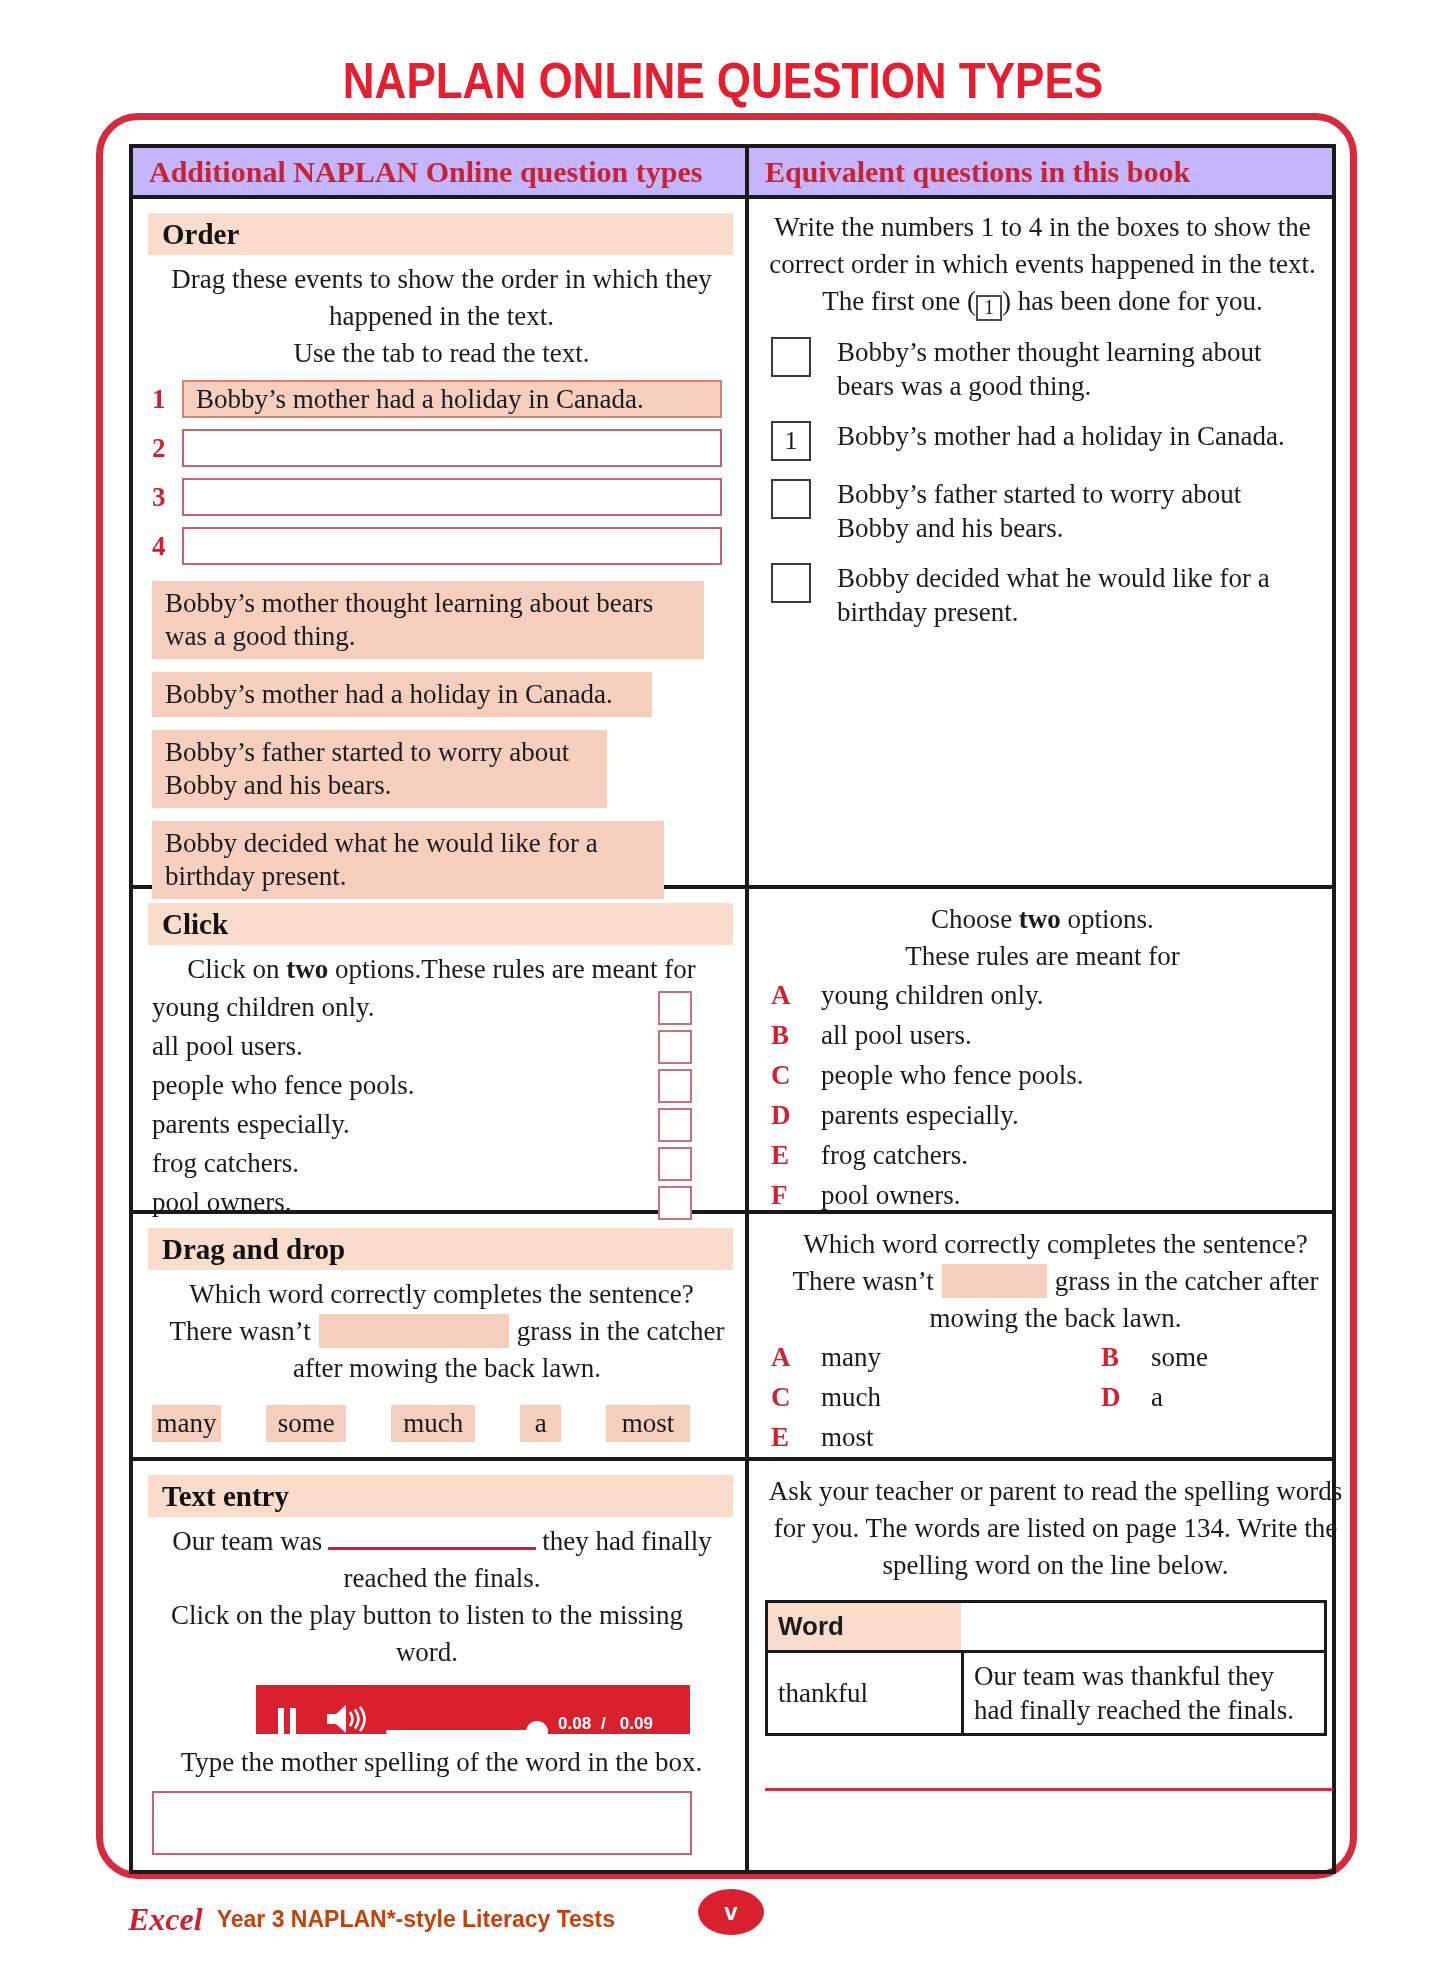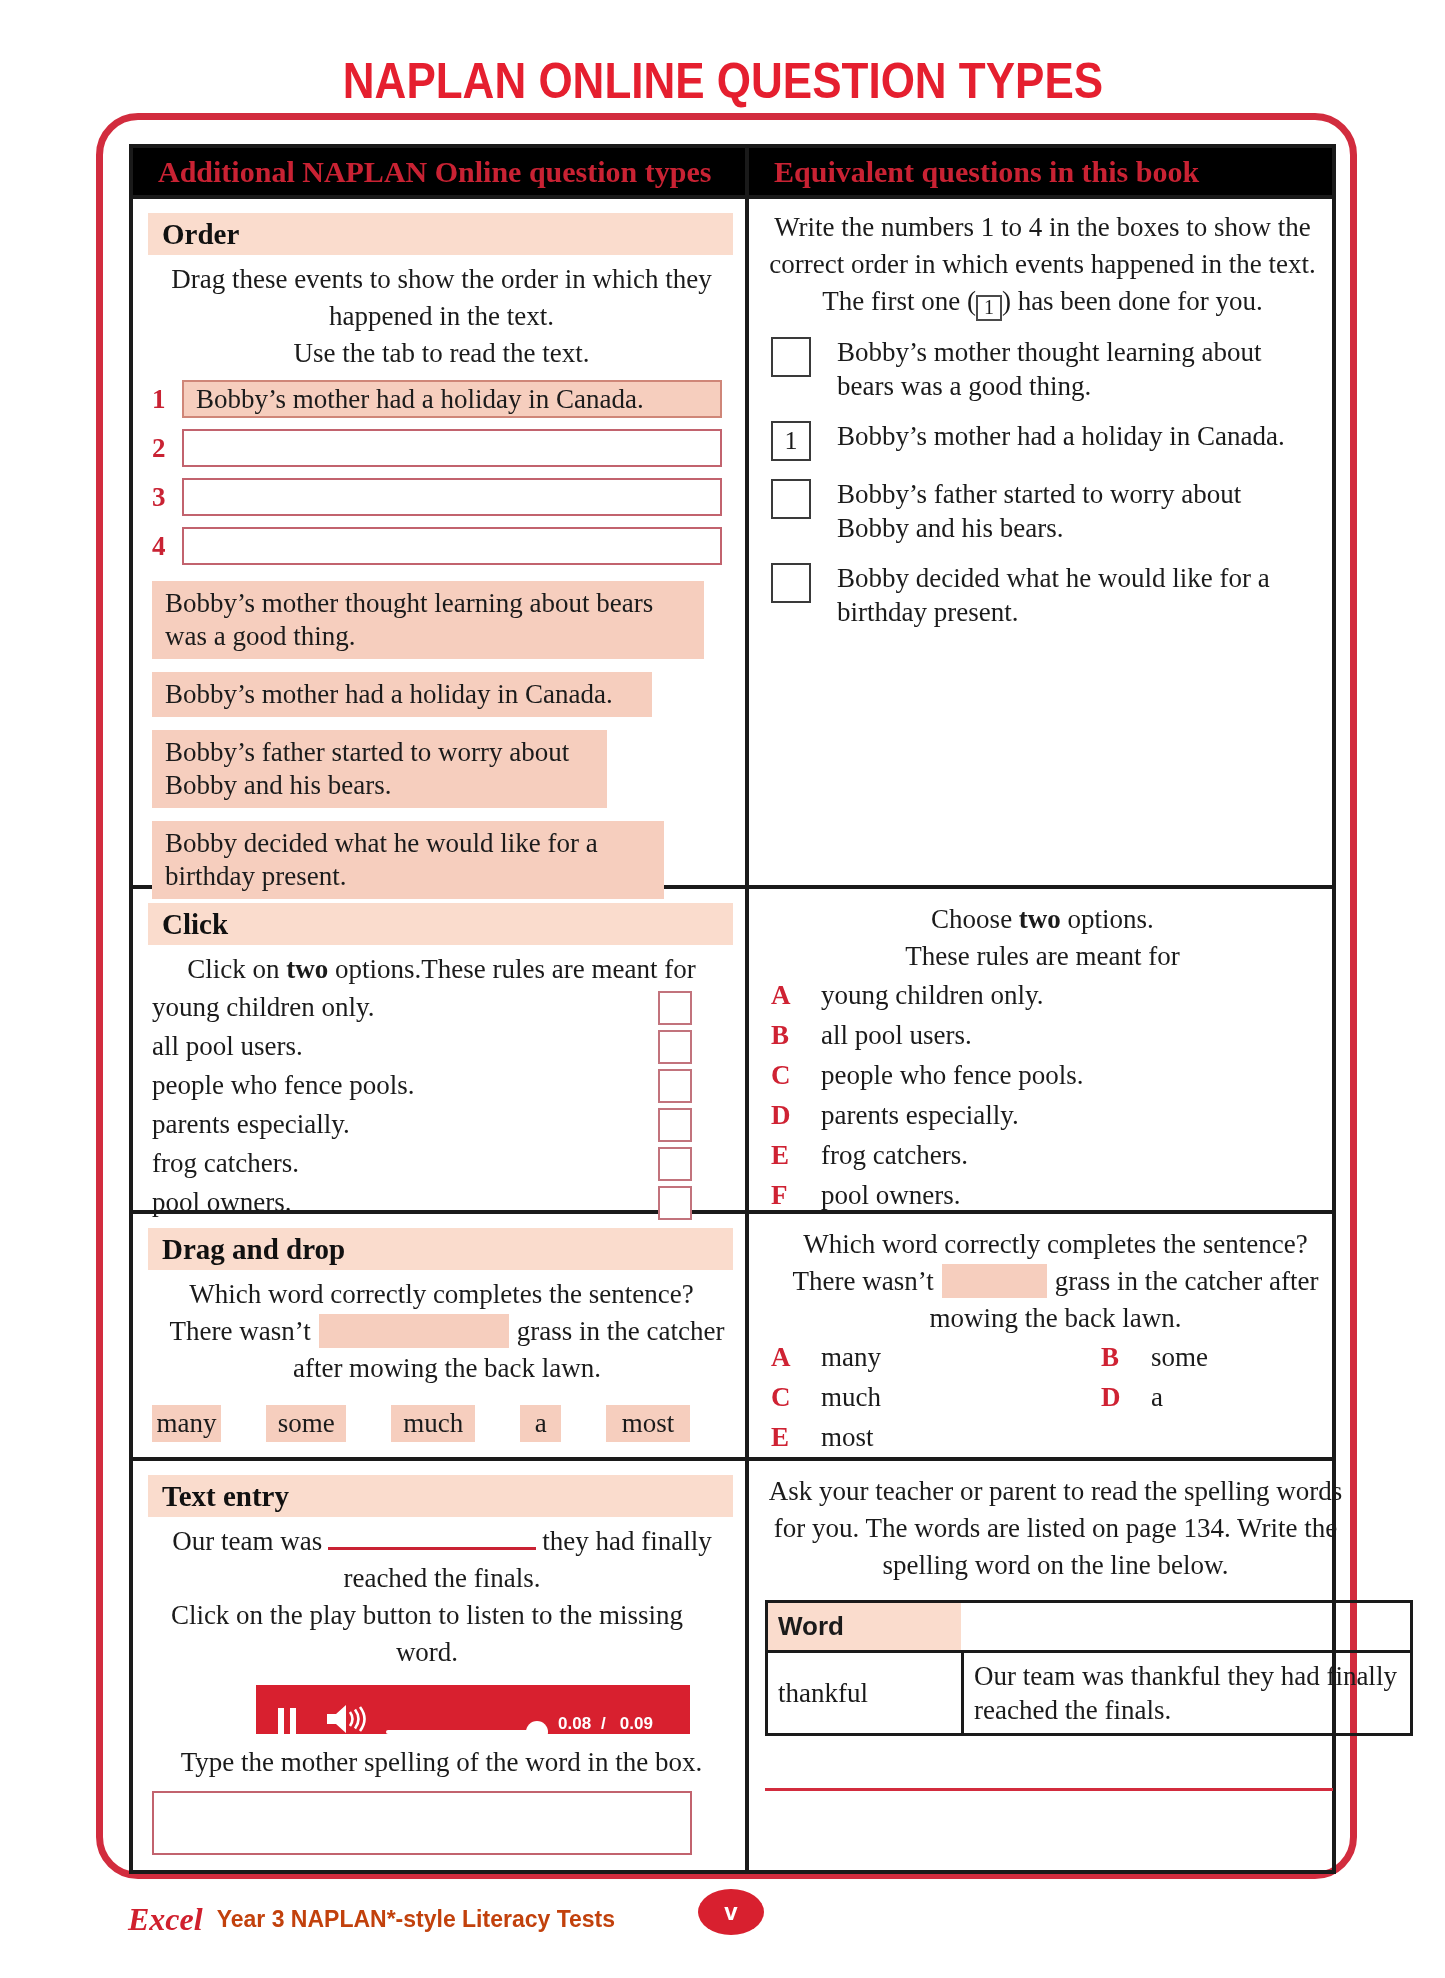--- a/index.html
+++ b/index.html
@@ -20,21 +20,21 @@
   
   .qtable { border:4px solid #1a1a1a; width:100%; }
   .row2 { display:grid; grid-template-columns:612px 1fr; }
   .rcell { border-left:4px solid #1a1a1a; }
   .sec { border-top:4px solid #1a1a1a; }
   .cell { padding:6px 10px 6px 13px; position:relative; }
 
   
   .thead .cell { padding:0; }
   .thead { height:47px; }
-  .th { height:100%; background:#000000; display:flex; align-items:center; padding-left:25px;
+  .th { height:100%; background:#c4b5fd; display:flex; align-items:center; padding-left:16px;
         font-weight:bold; font-size:30px; color:#c92233; }
 
   
   .secbar { background:#fadccd; height:42px; display:flex; align-items:center;
             padding-left:14px; font-weight:bold; font-size:29px; color:#111;
             margin:8px 2px 6px 2px; }
 
   p.t { font-size:27px; line-height:37px;text-align:center; }
   .pad { padding-left:6px; padding-right:4px; }
 
@@ -84,21 +84,21 @@
             display:flex; align-items:flex-end; }
   .pause { display:flex; margin-left:22px; cursor:pointer; }
   .pause i { display:block; width:6px; height:26px; background:#fff; margin-right:6px; }
   .spk { margin-left:24px; }
   .track { position:relative; width:158px; height:4px; background:#fff; margin-left:16px; border-radius:2px; }
   .knob { position:absolute; right:-4px; top:-9px; width:22px; height:22px; border-radius:50%; background:#fff; }
   .ptime { color:#fff; font-family:"Liberation Sans", sans-serif; font-weight:bold; font-size:17px; margin-left:14px; }
   .ptime.sep { margin-left:10px; }
   .typebox { width:540px; height:64px; border:2px solid #c2636e; background:#fff; margin:10px 0 0 6px; }
 
-  .minitable { width:648px; border:3px solid #1a1a1a; margin:16px 0 0 2px; }
+  .minitable { width:562px; border:3px solid #1a1a1a; margin:16px 0 0 2px; }
   .mrow { display:grid; grid-template-columns:193px 1fr; }
   .mrow > div { padding:6px 10px; }
   .mhead > div { background:#fadccd; font-family:"Liberation Sans", sans-serif; font-weight:bold;
                  font-size:26px; padding:8px 10px; }
   .mbody { border-top:3px solid #1a1a1a; }
   .mbody > div { font-size:27px; line-height:34px; }
   .mbody .word { display:flex; align-items:center; }
   .mrow > div + div { border-left:3px solid #1a1a1a; }
   .writeline { width:568px; border-bottom:3px solid #d22c3e; margin:52px 0 0 2px; }
 

